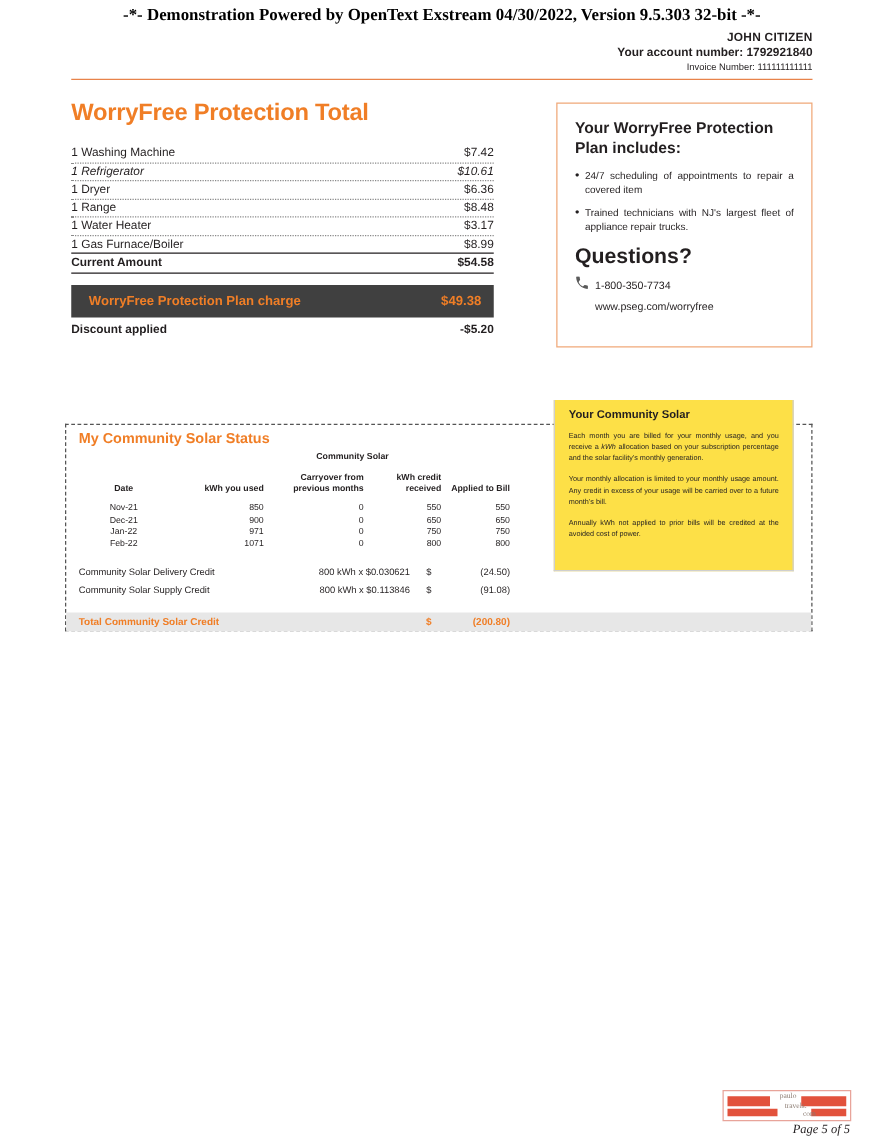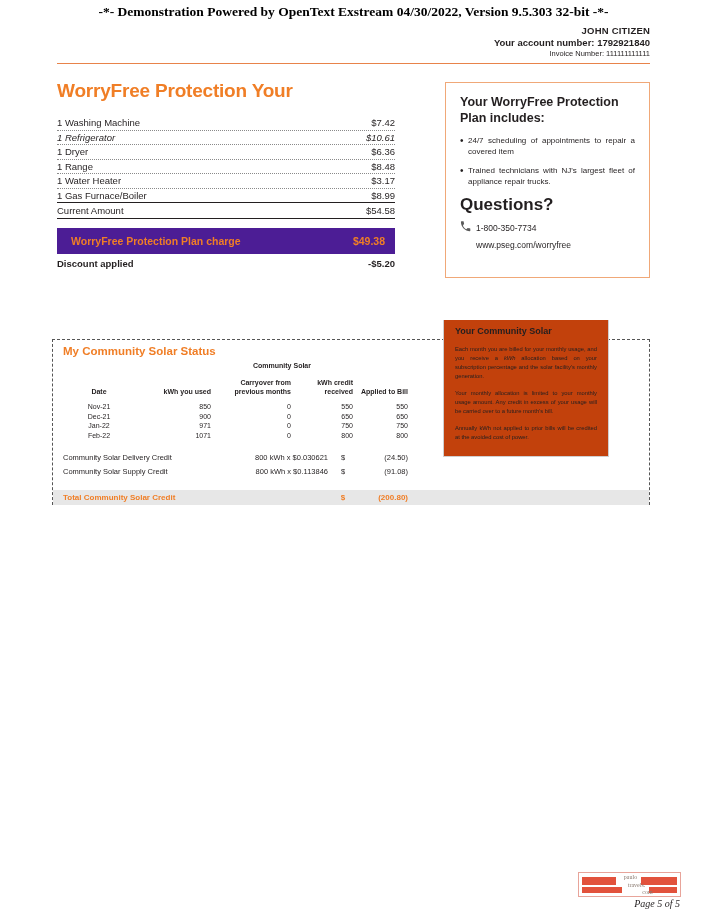--- a/index.html
+++ b/index.html
@@ -82,32 +82,32 @@
   }
   .wf-row.italic { font-style: italic; }
   .wf-row .label { white-space: nowrap; }
   .wf-row .amt { white-space: nowrap; }
 
   .wf-total {
     display: flex;
     justify-content: space-between;
     align-items: baseline;
     font-size: 9.5px;
-    font-weight: normal;
+    font-weight: bold;
     padding: 2px 0 2px 0;
     border-top: 1px solid #231f20;
     border-bottom: 1px solid #231f20;
     margin-top: 0px;
   }
 
   .wf-charge {
     display: flex;
     justify-content: space-between;
     align-items: center;
-    background: #4c1d95;
+    background: #404040;
     color: #f07e26;
     font-weight: bold;
     font-size: 10.5px;
     padding: 7px 10px 7px 14px;
     margin-top: 9px;
   }
 
   .wf-discount {
     display: flex;
     justify-content: space-between;
@@ -247,25 +247,25 @@
     padding: 3px 0 3px 10px;
   }
   .st-label { width: 265px; }
   .st-cur { width: 30px; text-align: center; }
   .st-amt { width: 50px; text-align: right; }
 
   
   .ycs-box {
     position: absolute;
     left: 443px; top: 320px;
-    width: 166px;
+    width: 192px;
     height: 137px;
     border: 1px solid #cfcfcf;
     border-top: none;
-    background: #c2410c;
+    background: #fde047;
     padding: 6px 11px 6px 11px;
   }
   .ycs-title {
     font-size: 9px;
     font-weight: bold;
     margin-bottom: 9px;
   }
   .ycs-p {
     font-size: 5.8px;
     line-height: 1.55;
@@ -318,21 +318,21 @@
 <div class="demo-banner">-*- Demonstration Powered by OpenText Exstream 04/30/2022, Version 9.5.303 32-bit -*-</div>
 
 <div class="acct-block">
   <div class="acct-name">JOHN CITIZEN</div>
   <div class="acct-number">Your account number: 1792921840</div>
   <div class="inv-number">Invoice Number: 111111111111</div>
 </div>
 <div class="header-rule"></div>
 
 <div class="wf-section">
-  <div class="wf-title">WorryFree Protection Your</div>
+  <div class="wf-title">WorryFree Protection Total</div>
 
   <div class="wf-row">
     <span class="label">1 Washing Machine</span>
     <span class="amt">$7.42</span>
   </div>
   <div class="wf-row italic">
     <span class="label">1 Refrigerator</span>
     <span class="amt">$10.61</span>
   </div>
   <div class="wf-row">

